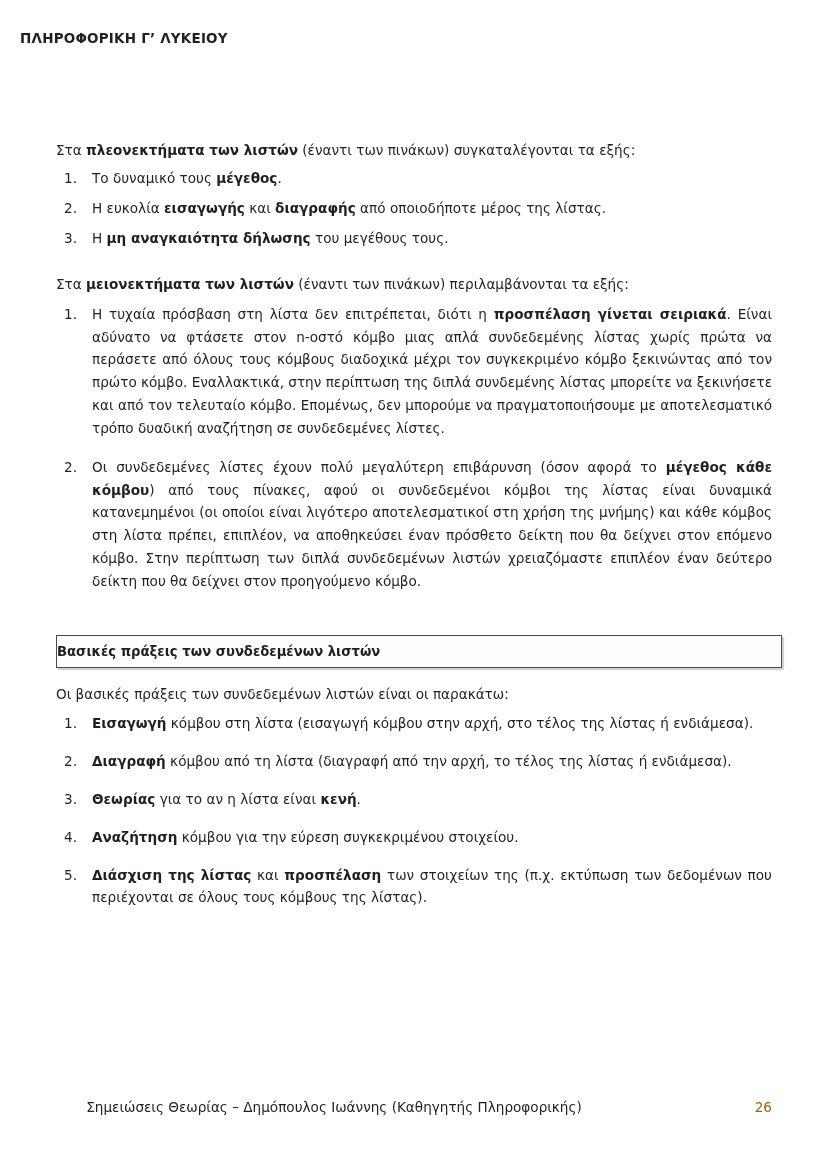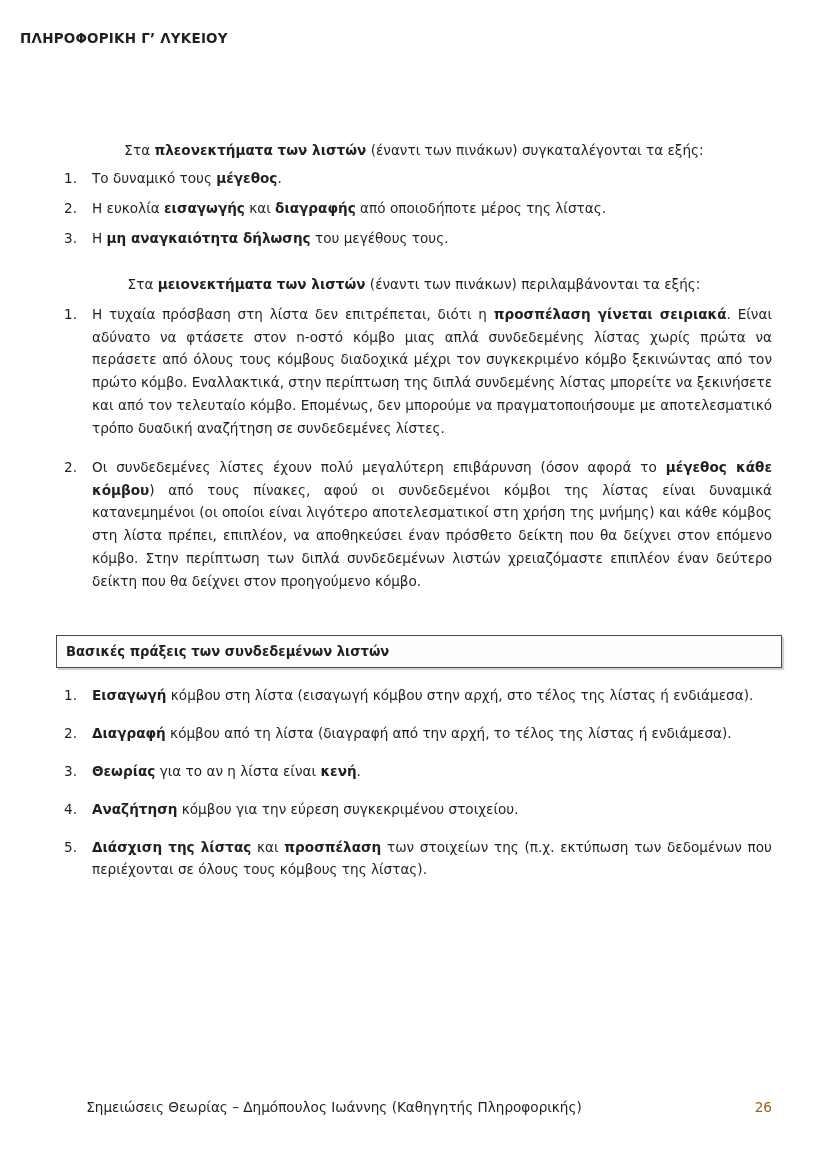--- a/index.html
+++ b/index.html
@@ -43,21 +43,21 @@
     position: absolute;
     left: 56px;
     top: 140px;
     width: 716px;
   }
 
   .intro-line {
     font-size: 13.6px;
     line-height: 1.5;
     margin: 0 0 8px 0;
-    text-align: center;
+    text-align: left;
   }
 
   .block-gap-lg { height: 26px; }
   .block-gap-md { height: 16px; }
 
   
   ol.num-list {
     list-style: none;
     margin: 0;
     padding: 0;
@@ -103,21 +103,21 @@
   }
 
   b, .bold { font-weight: bold; }
 
   
   .section-box {
     position: relative;
     box-sizing: border-box;
     width: 726px;
     margin: 0;
-    padding: 7px 10px 7px 9px;
+    padding: 7px 10px 7px 0;
     background: #fdfdfd;
     border: 1px solid #4a4a4a;
     box-shadow: 2px 2px 1px rgba(0,0,0,0.18);
     font-size: 13.2px;
     font-weight: bold;
     line-height: 1.3;
     color: #231f20;
   }
 
   
@@ -185,20 +185,21 @@
           <span class="li-text"><span>Οι συνδεδεμένες λίστες έχουν πολύ μεγαλύτερη επιβάρυνση (όσον αφορά το </span><b>μέγεθος κάθε κόμβου</b><span>) από τους πίνακες, αφού οι συνδεδεμένοι κόμβοι της λίστας είναι δυναμικά κατανεμημένοι (οι οποίοι είναι λιγότερο αποτελεσματικοί στη χρήση της μνήμης) και κάθε κόμβος στη λίστα πρέπει, επιπλέον, να αποθηκεύσει έναν πρόσθετο δείκτη που θα δείχνει στον επόμενο κόμβο. Στην περίπτωση των διπλά συνδεδεμένων λιστών χρειαζόμαστε επιπλέον έναν δεύτερο δείκτη που θα δείχνει στον προηγούμενο κόμβο.</span></span>
         </li>
       </ol>
 
     <div class="block-gap-lg"></div>
 
     <div class="section-box">Βασικές πράξεις των συνδεδεμένων λιστών</div>
 
     <div class="block-gap-md"></div>
 
+    <p class="intro-line">Οι βασικές πράξεις των συνδεδεμένων λιστών είναι οι παρακάτω:</p>
 
     <ol class="num-list ops">
         <li>
           <span class="marker">1.</span>
           <span class="li-text"><b>Εισαγωγή</b><span> κόμβου στη λίστα (εισαγωγή κόμβου στην αρχή, στο τέλος της λίστας ή ενδιάμεσα).</span></span>
         </li>
         <li>
           <span class="marker">2.</span>
           <span class="li-text"><b>Διαγραφή</b><span> κόμβου από τη λίστα (διαγραφή από την αρχή, το τέλος της λίστας ή ενδιάμεσα).</span></span>
         </li>

